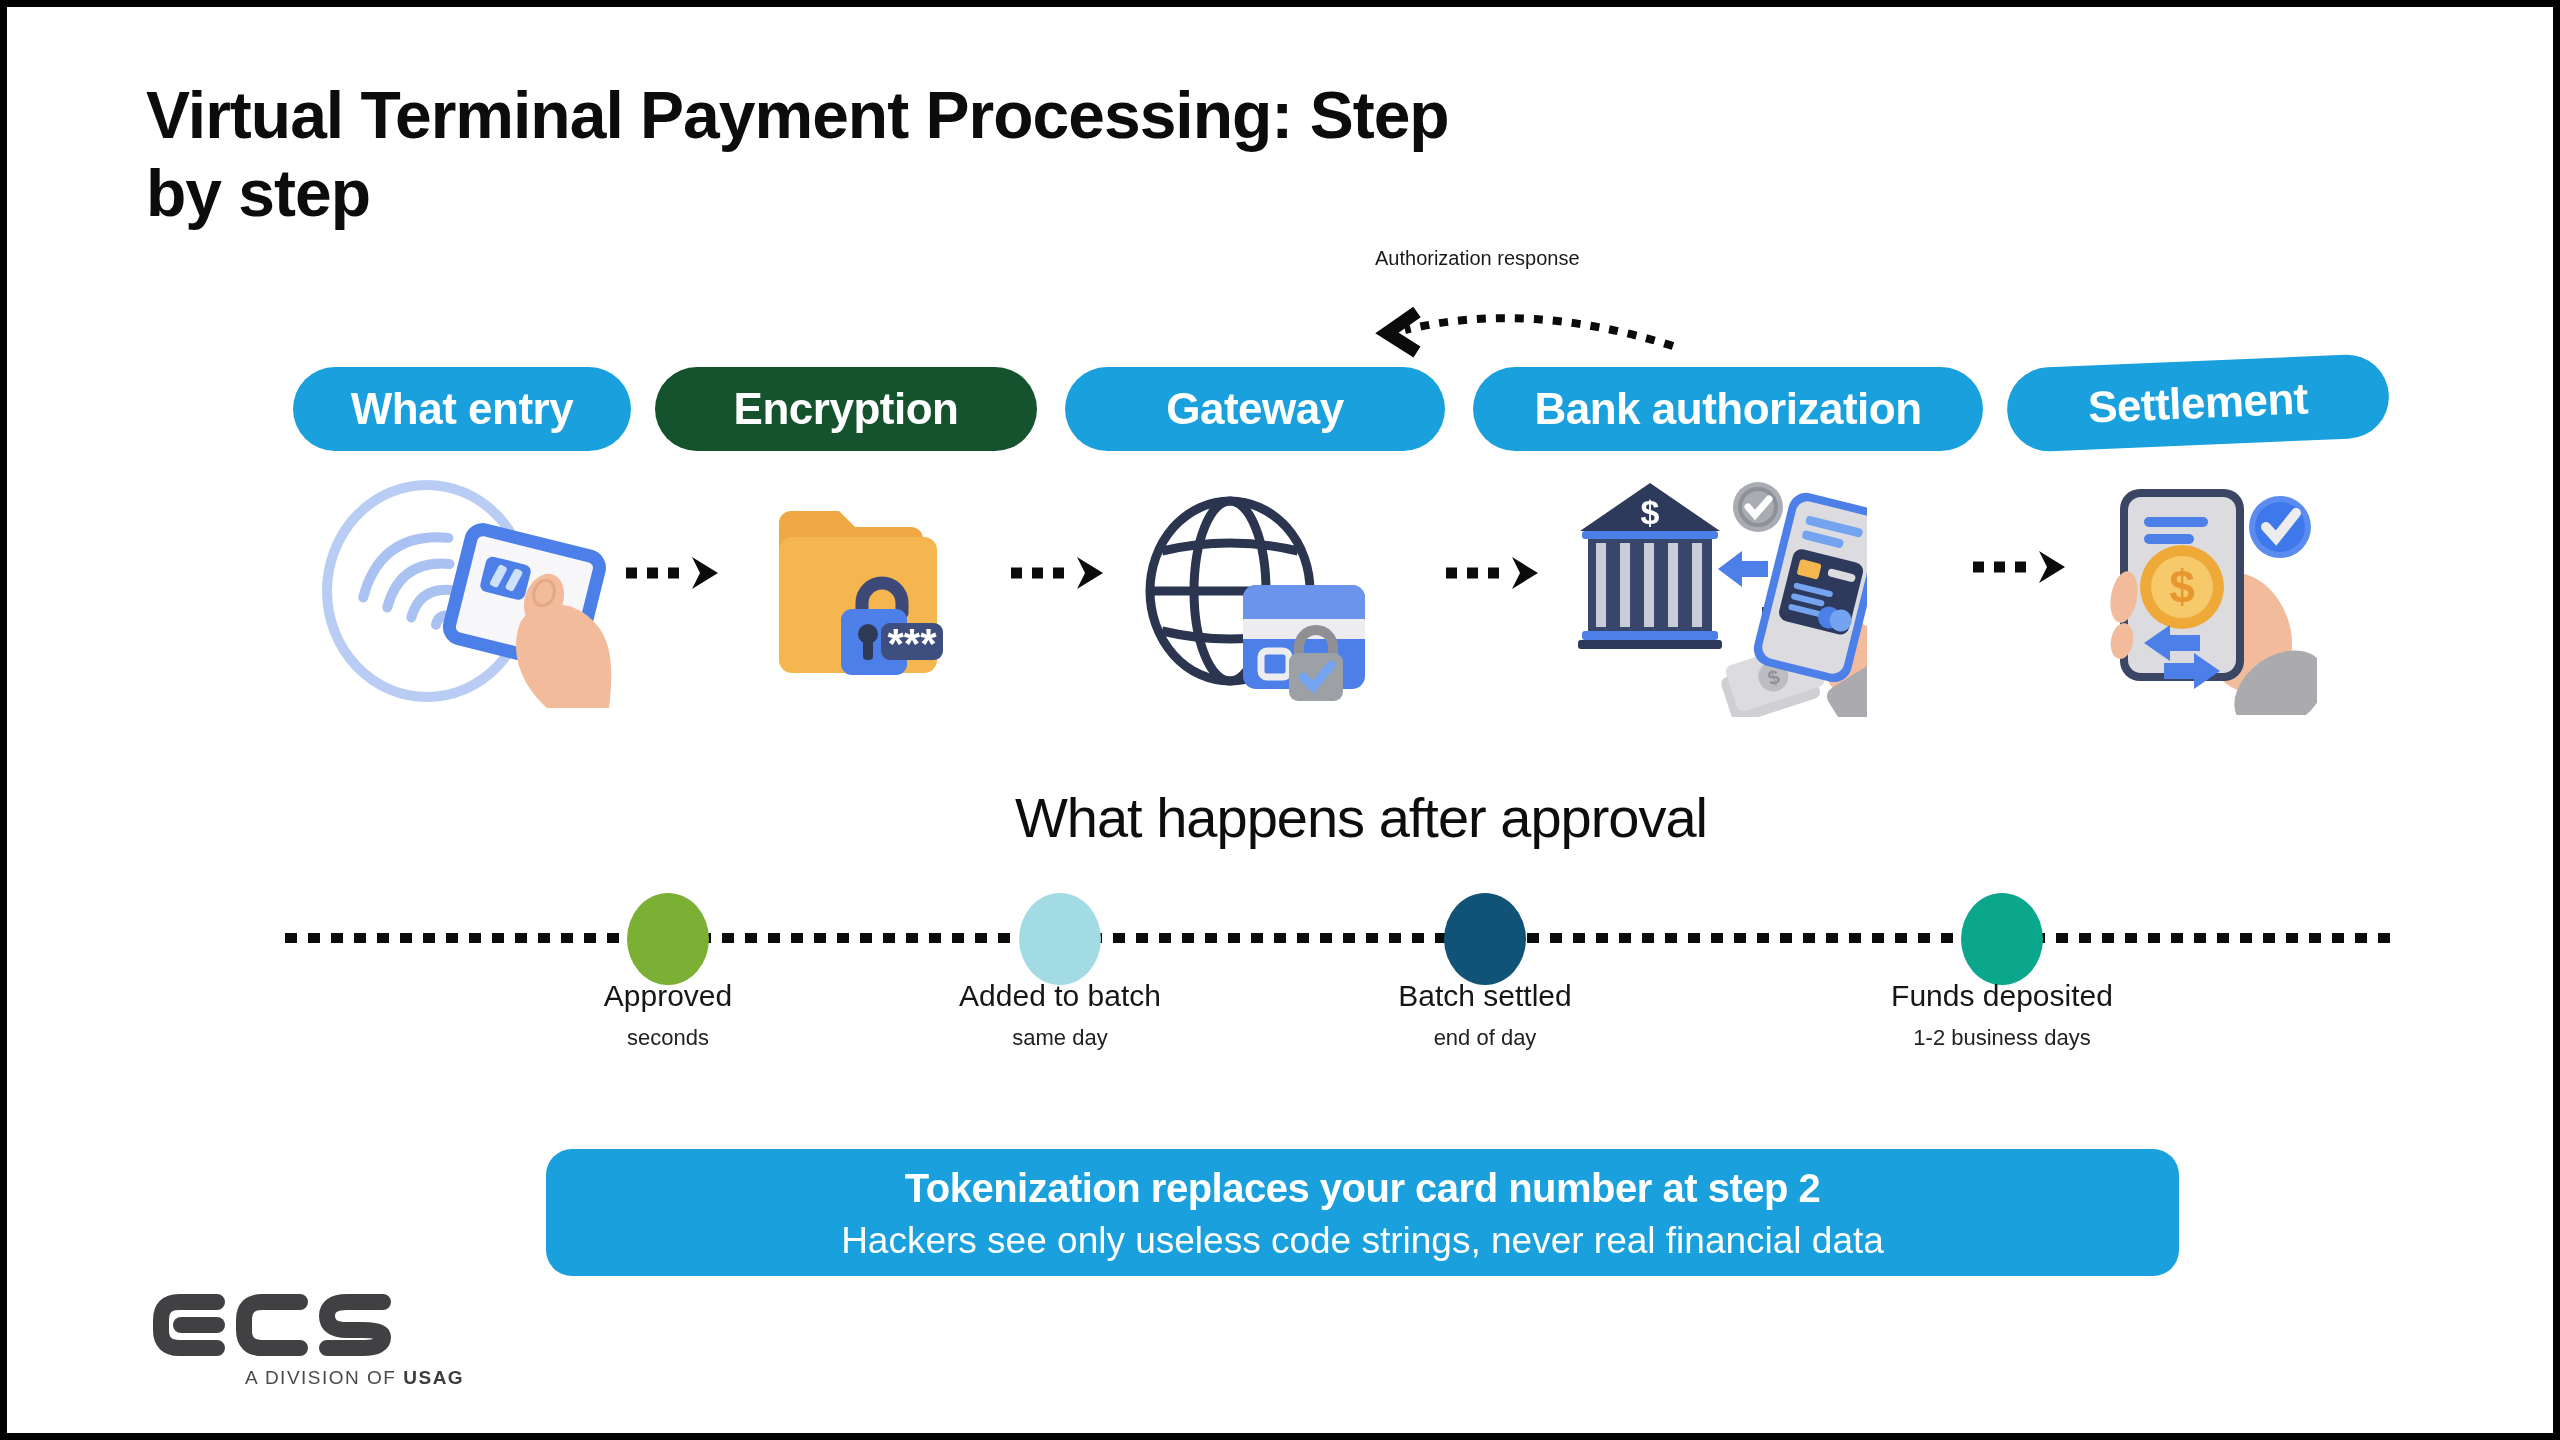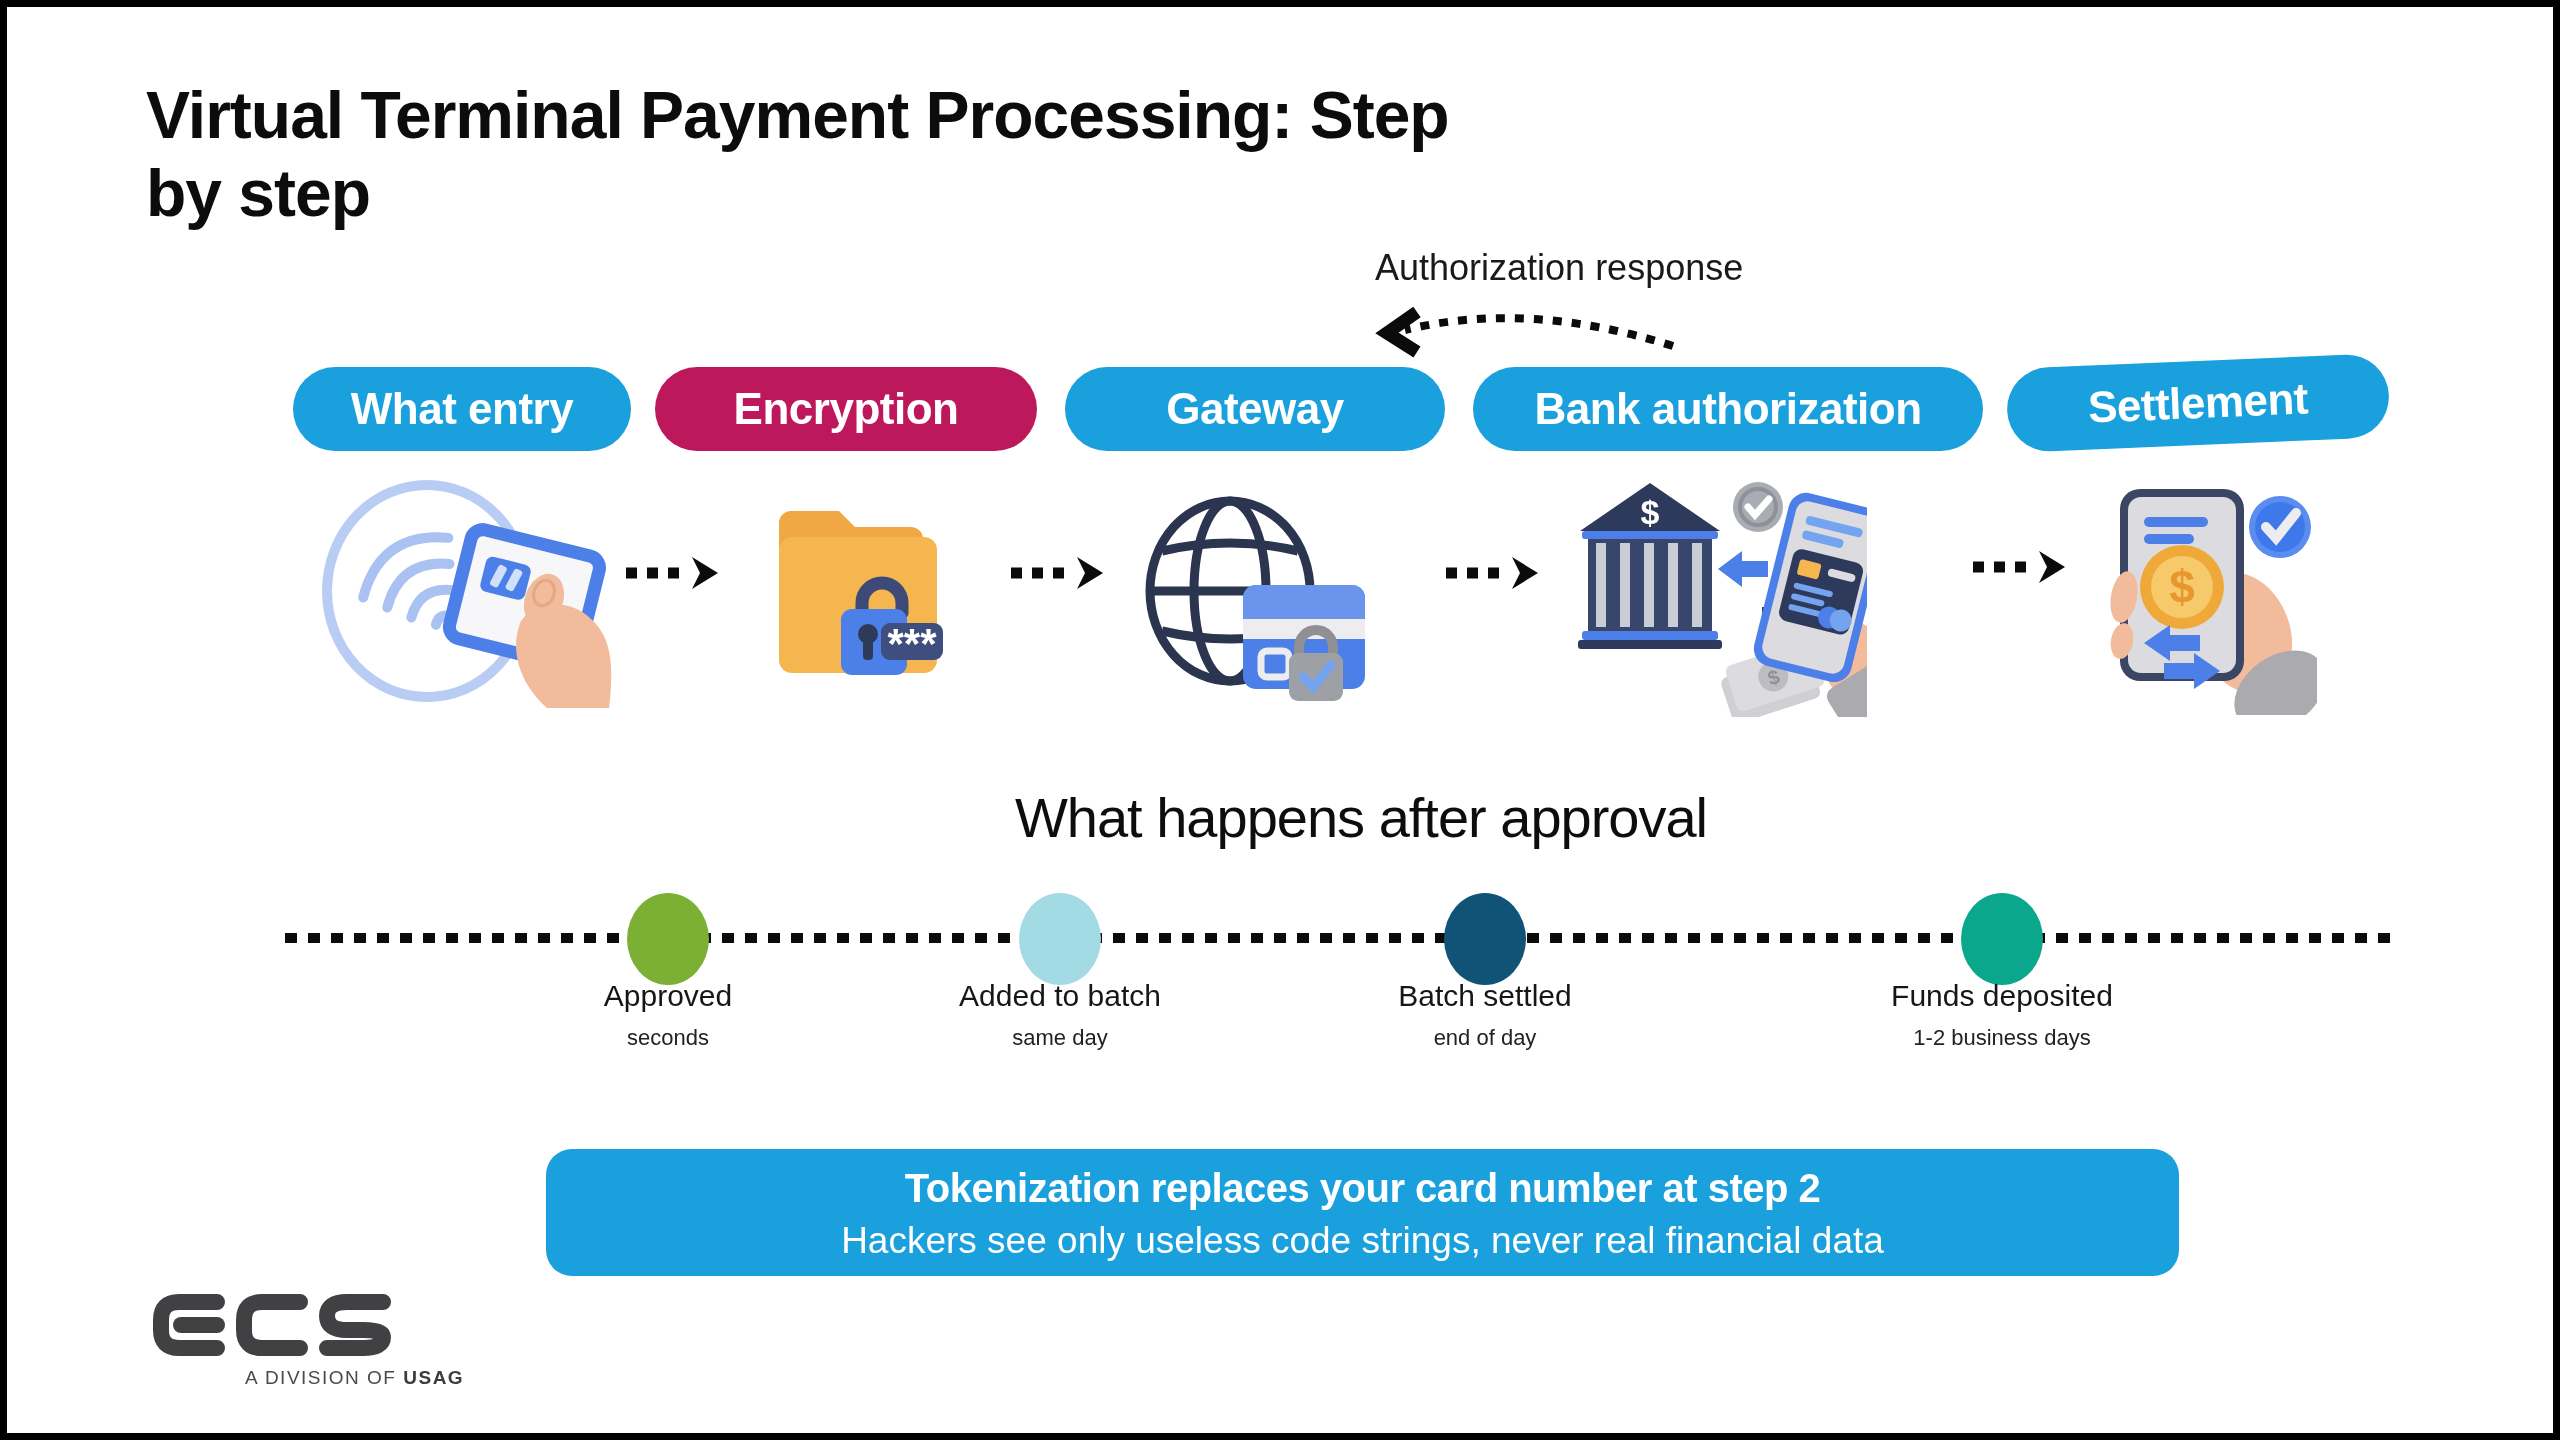--- a/index.html
+++ b/index.html
@@ -4,21 +4,21 @@
 <style>
   html,body{margin:0;padding:0;background:#fff;}
   .frame{position:relative;width:2560px;height:1440px;box-sizing:border-box;
          border:7px solid #000;background:#fff;overflow:hidden;
          font-family:"Liberation Sans",sans-serif;color:#0d0d0d;}
   .abs{position:absolute;}
 
   .title{left:139px;top:70px;width:1560px;font-size:66px;font-weight:700;
          line-height:1.18;letter-spacing:-1px;color:#0c0c0c;}
 
-  .auth-label{left:1368px;top:240px;font-size:36px;color:#1a1a1a;}
+  .auth-label{left:1368px;top:240px;font-size:20px;color:#1a1a1a;}
 
   .pill{top:360px;height:84px;border-radius:42px;background:#1AA0DC;color:#fff;
         font-weight:700;font-size:44px;text-align:center;line-height:84px;
         letter-spacing:-0.5px;}
   .pill1{left:286px;width:338px;}
   .pill2{left:648px;width:382px;}
   .pill3{left:1058px;width:380px;}
   .pill4{left:1466px;width:510px;}
   .pill5{left:2000px;width:382px;top:354px;transform:rotate(-2.4deg);}
 
@@ -55,21 +55,21 @@
     <div>by step</div>
   </div>
 
   <div class="abs auth-label">Authorization response</div>
   <svg class="abs" style="left:1352px;top:293px" width="330" height="64" viewBox="0 0 330 64">
     <path d="M314,46 Q168,0 46,30" fill="none" stroke="#0b0b0b" stroke-width="8" stroke-dasharray="9 10"></path>
     <path d="M58,12 L28,33 L58,52" fill="none" stroke="#0b0b0b" stroke-width="13"></path>
   </svg>
 
   <div class="abs pill pill1" style="background-color: rgb(26, 160, 220);">What entry</div>
-  <div class="abs pill pill2" style="background-color: #be185d;">Encryption</div>
+  <div class="abs pill pill2" style="background-color: #14532d;">Encryption</div>
   <div class="abs pill pill3" style="background-color: rgb(26, 160, 220); text-align: center;">Gateway</div>
   <div class="abs pill pill4" style="background-color: rgb(26, 160, 220);">Bank authorization</div>
   <div class="abs pill pill5" style="background-color: rgb(26, 160, 220);">Settlement</div>
 
   <svg class="icon" style="left:300px;top:466px" width="310" height="235" viewBox="0 0 310 235">
     <ellipse cx="120" cy="118" rx="100" ry="106" fill="none" stroke="#B9CCF4" stroke-width="10"></ellipse>
     <g fill="none" stroke="#A9C2F2" stroke-width="10" stroke-linecap="round" transform="rotate(-35 120 125)">
       <path d="M96,132 q24,-20 48,0"></path>
       <path d="M82,110 q38,-32 76,0"></path>
       <path d="M68,88 q52,-44 104,0"></path>

